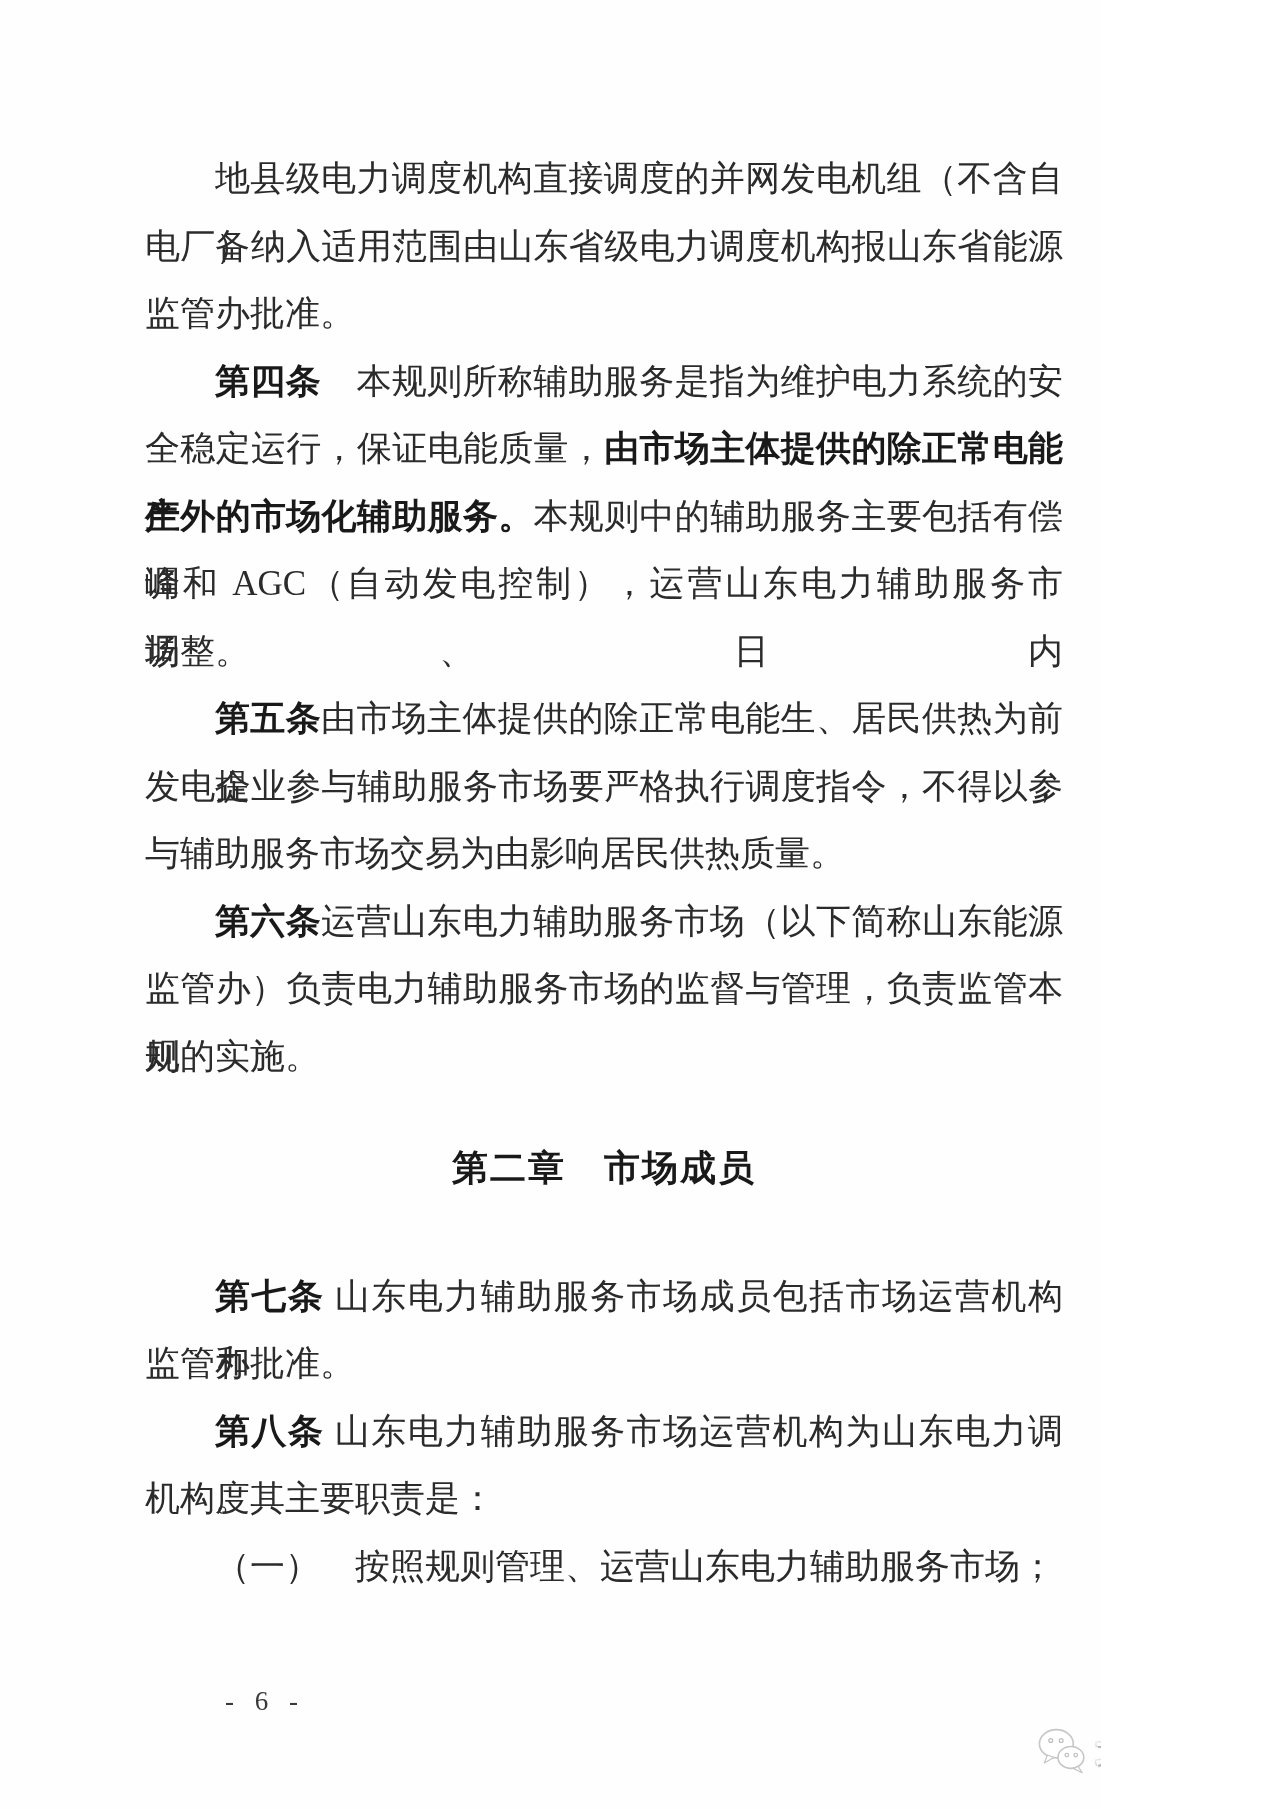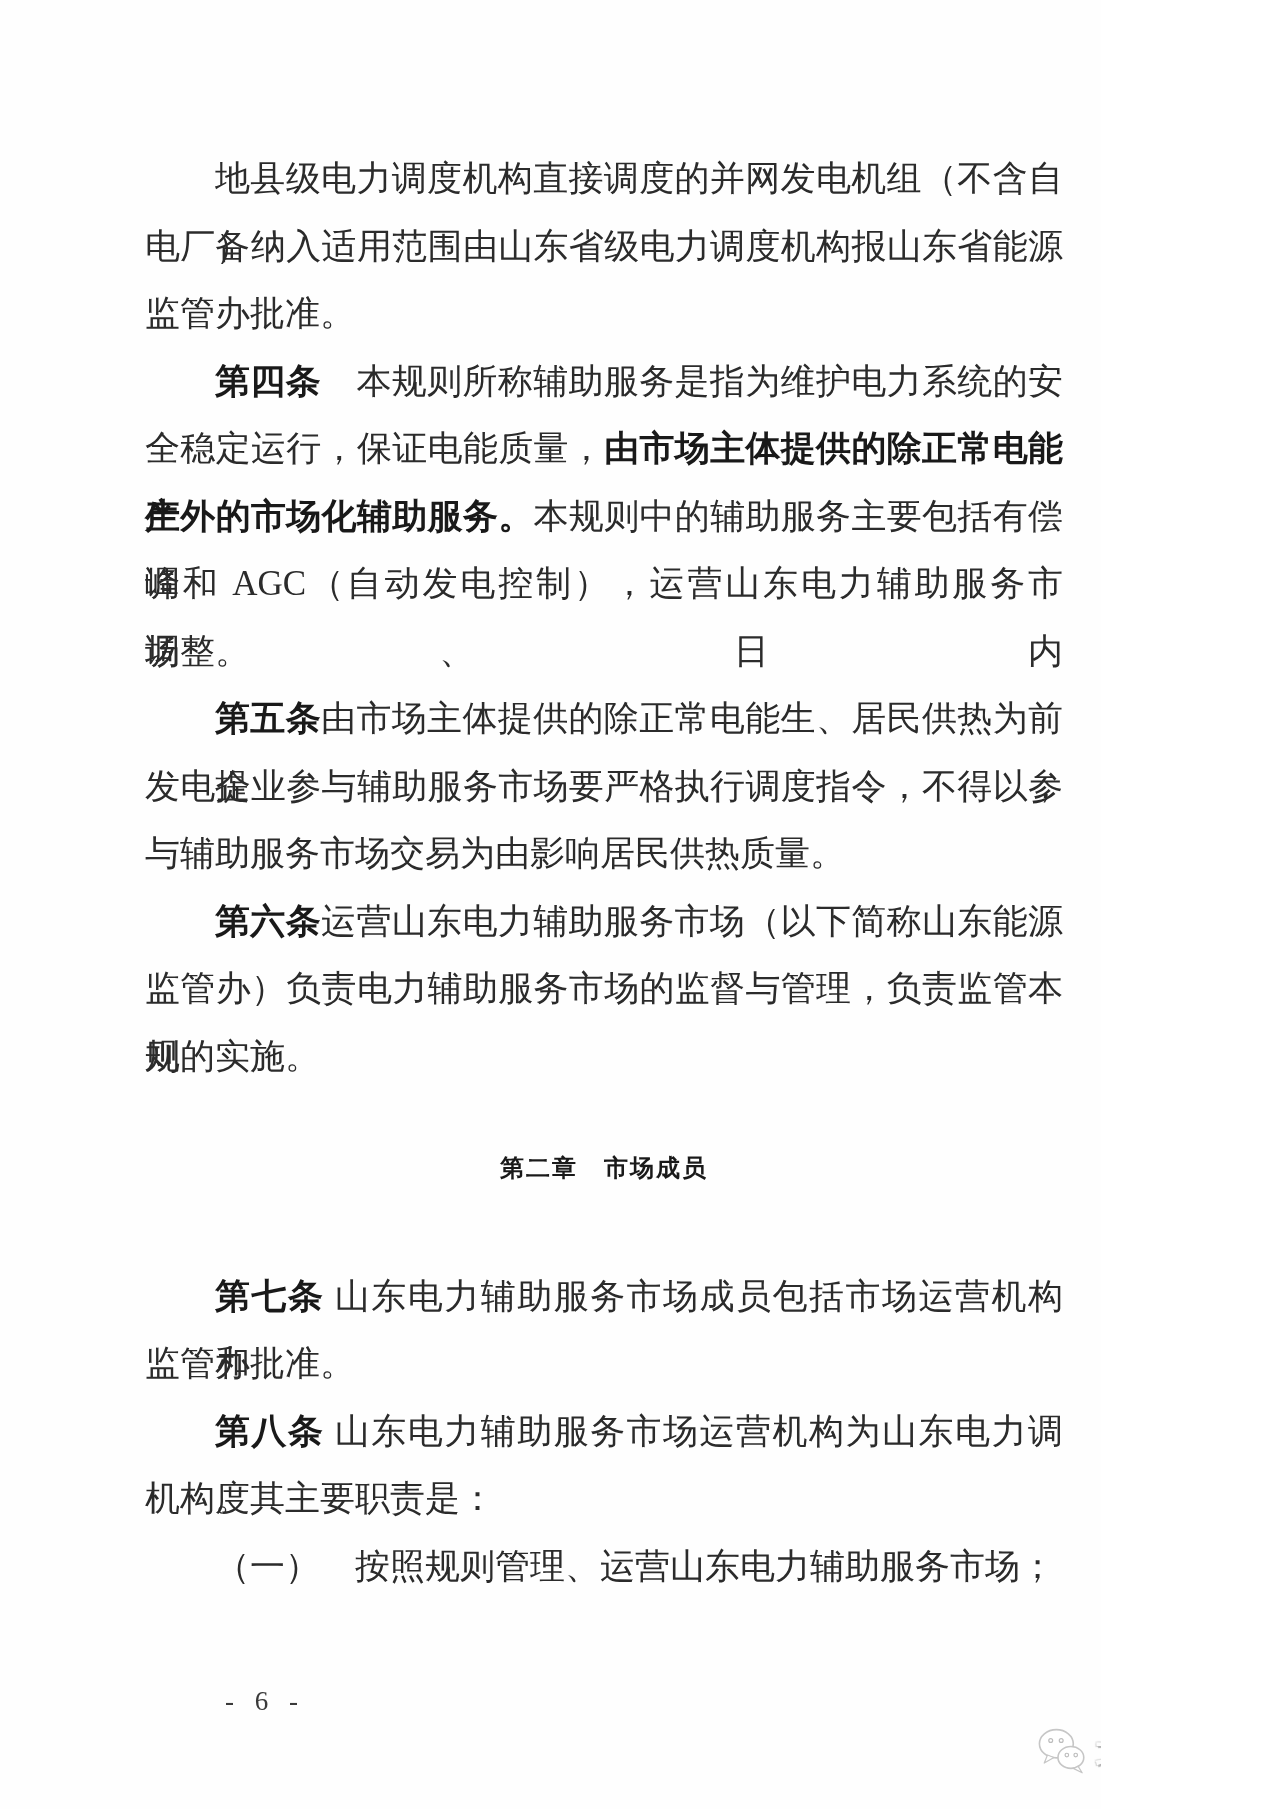--- a/index.html
+++ b/index.html
@@ -34,21 +34,21 @@
   .line.fill {
     text-align-last: justify;
   }
   .line.indent {
     padding-left: 70px;
   }
   .line.heading {
     text-align: right;
     text-align-last: center;
     font-weight: bold;
-    font-size: 24px;
+    font-size: 36px;
     color: #1e1e1e;
     letter-spacing: 2px;
   }
   .line.spacer-small { height: 45px; }
   .line.spacer-large { height: 60px; }
   .b {
     font-weight: bold;
     color: #191919;
     margin-top: 46px;
   }

